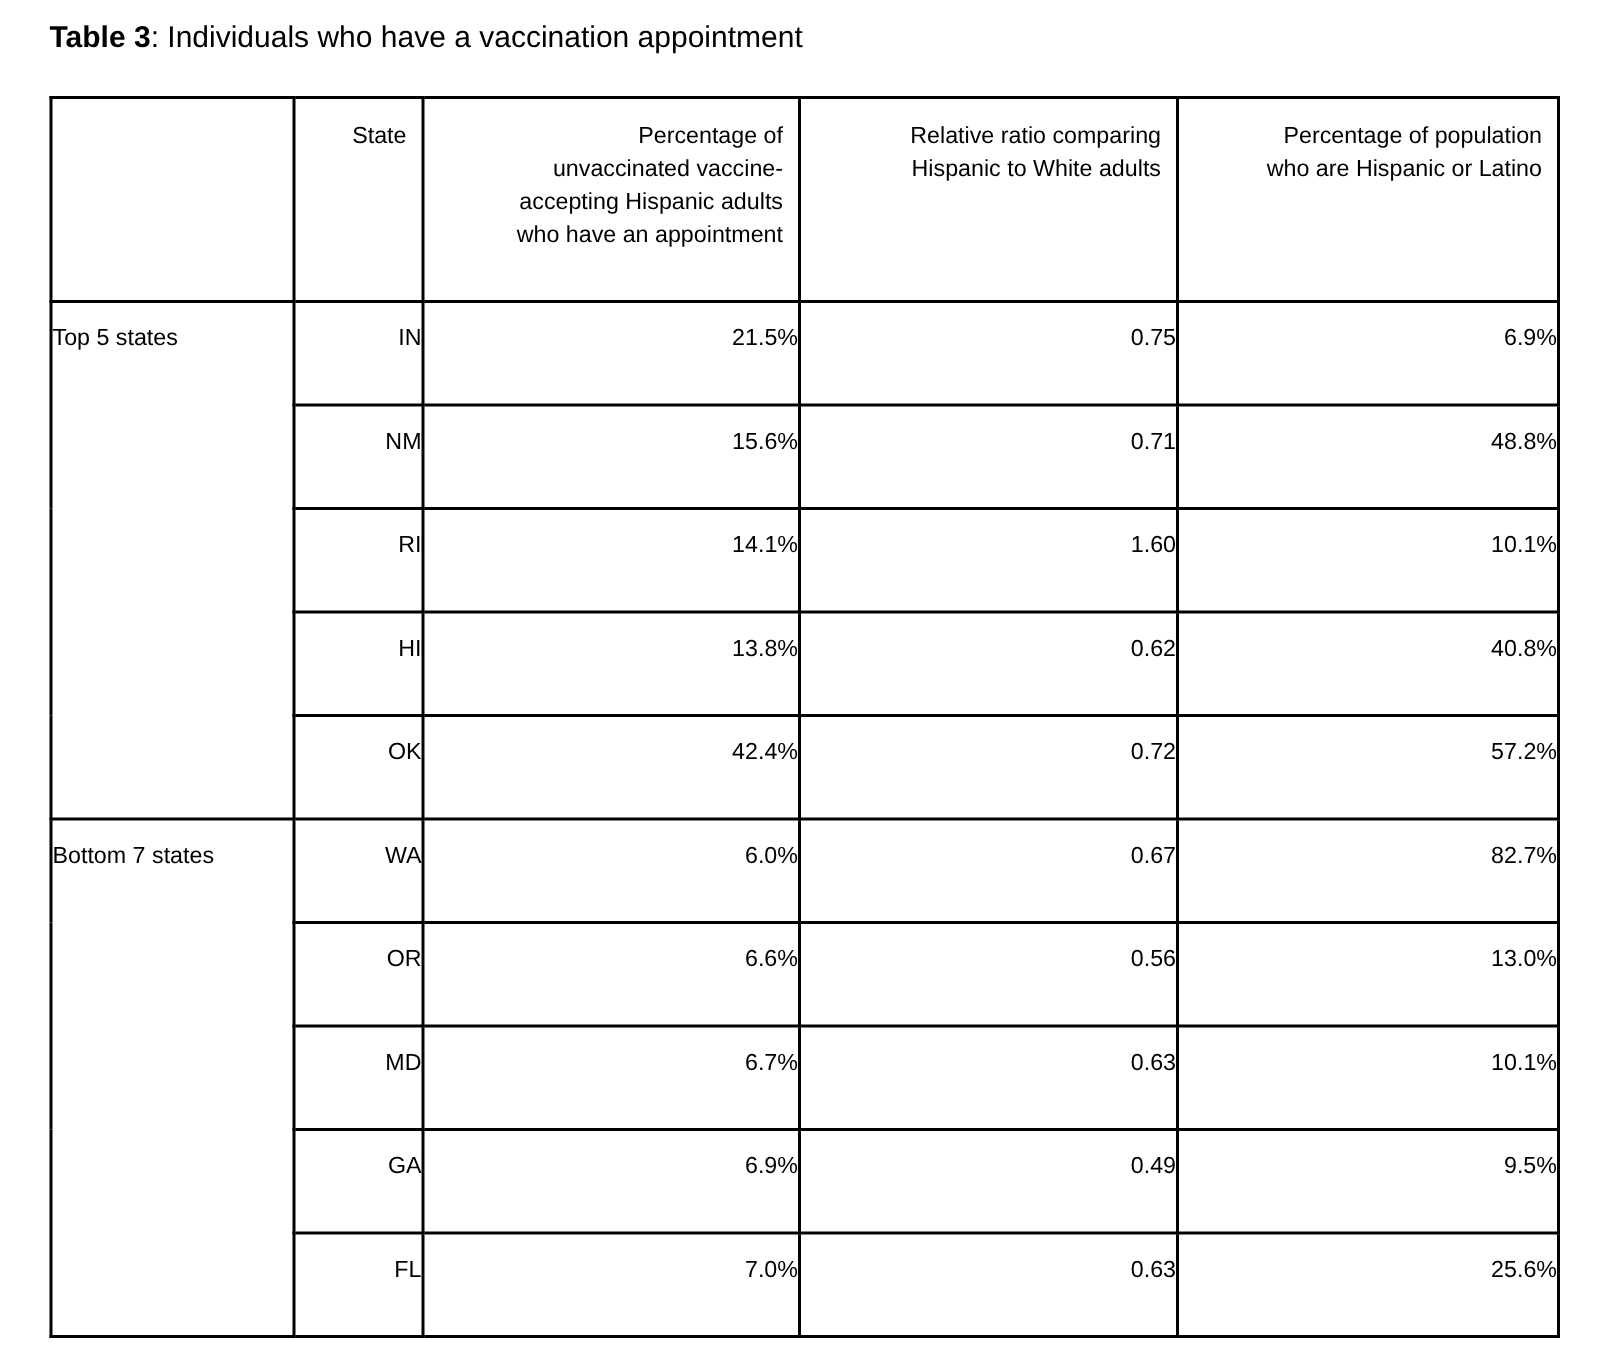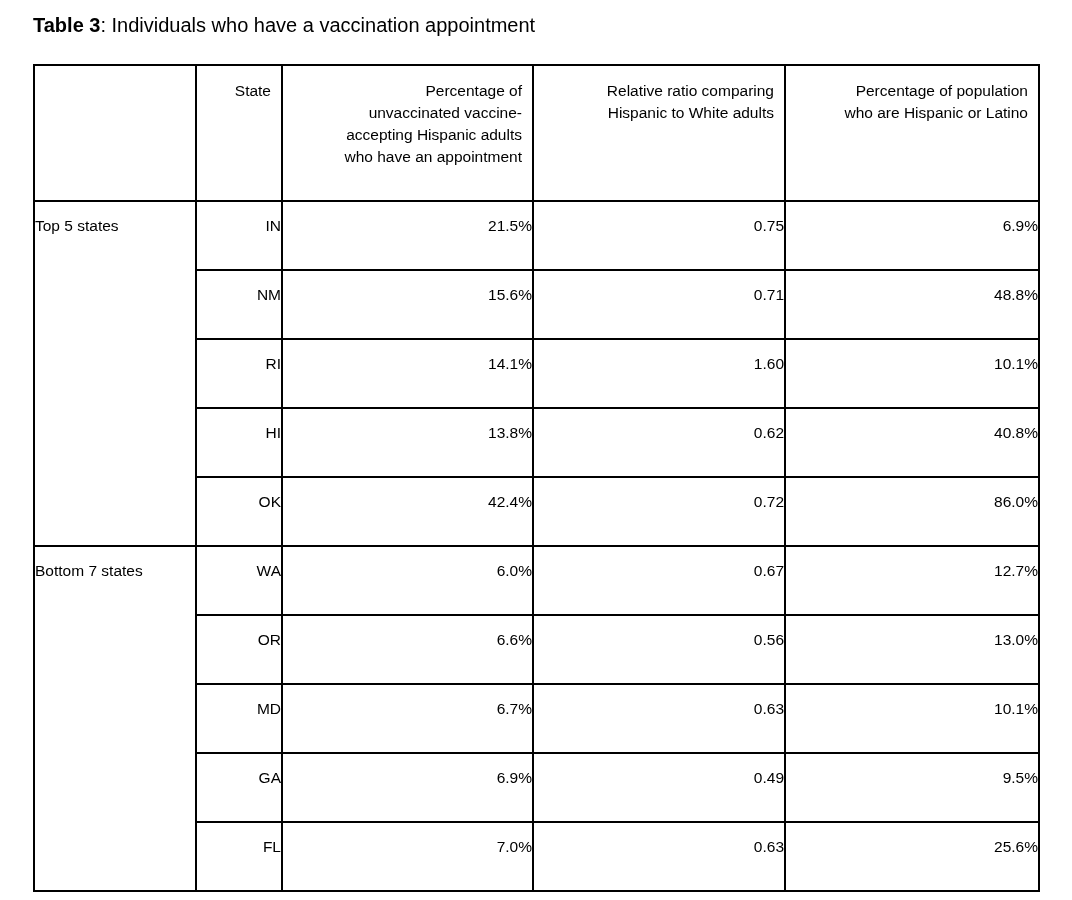--- a/index.html
+++ b/index.html
@@ -104,29 +104,29 @@
     <tr class="data-row">
       <td class="center-cell">HI</td>
       <td class="center-cell">13.8%</td>
       <td class="center-cell">0.62</td>
       <td class="center-cell">40.8%</td>
     </tr>
     <tr class="data-row">
       <td class="center-cell">OK</td>
       <td class="center-cell">42.4%</td>
       <td class="center-cell">0.72</td>
-      <td class="center-cell">86.0%</td>
+      <td class="center-cell">57.2%</td>
     </tr>
 
     <tr class="data-row">
       <td class="group-cell" rowspan="5">Bottom 7 states</td>
       <td class="center-cell">WA</td>
       <td class="center-cell">6.0%</td>
       <td class="center-cell">0.67</td>
-      <td class="center-cell">12.7%</td>
+      <td class="center-cell">82.7%</td>
     </tr>
     <tr class="data-row">
       <td class="center-cell">OR</td>
       <td class="center-cell">6.6%</td>
       <td class="center-cell">0.56</td>
       <td class="center-cell">13.0%</td>
     </tr>
     <tr class="data-row">
       <td class="center-cell">MD</td>
       <td class="center-cell">6.7%</td>

